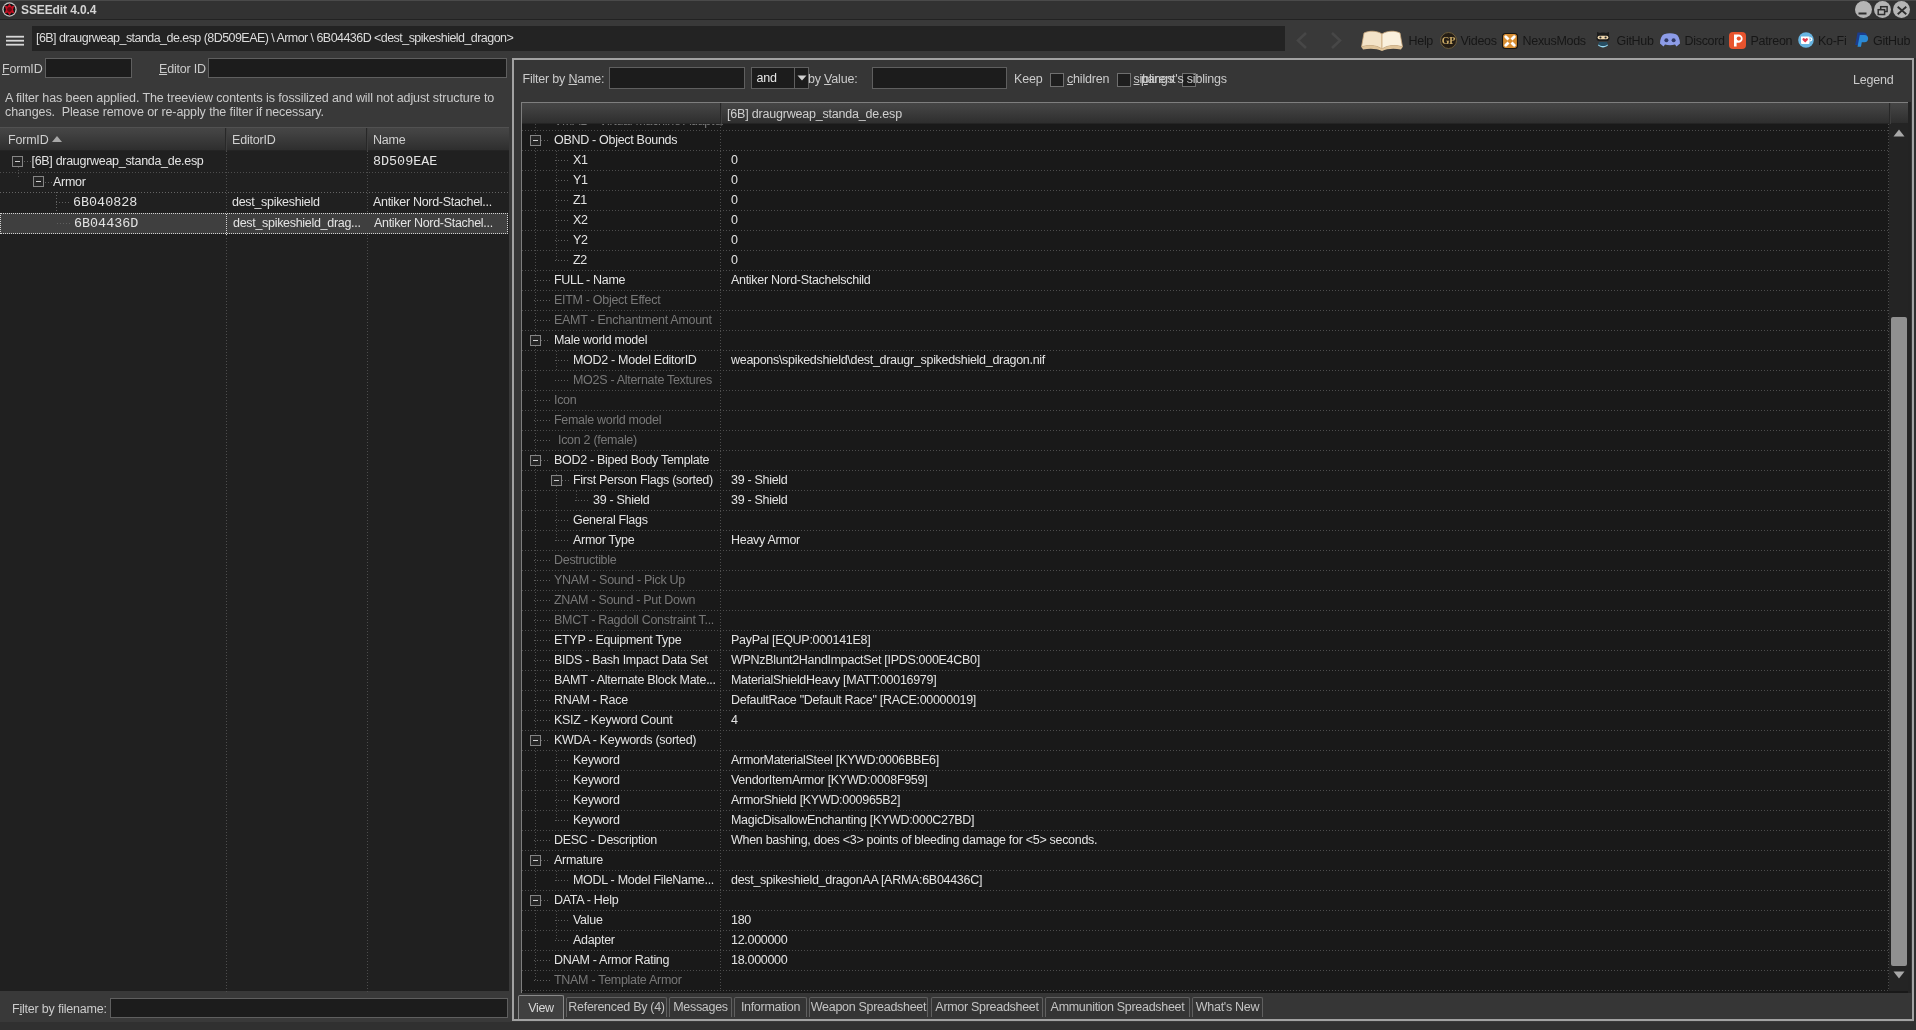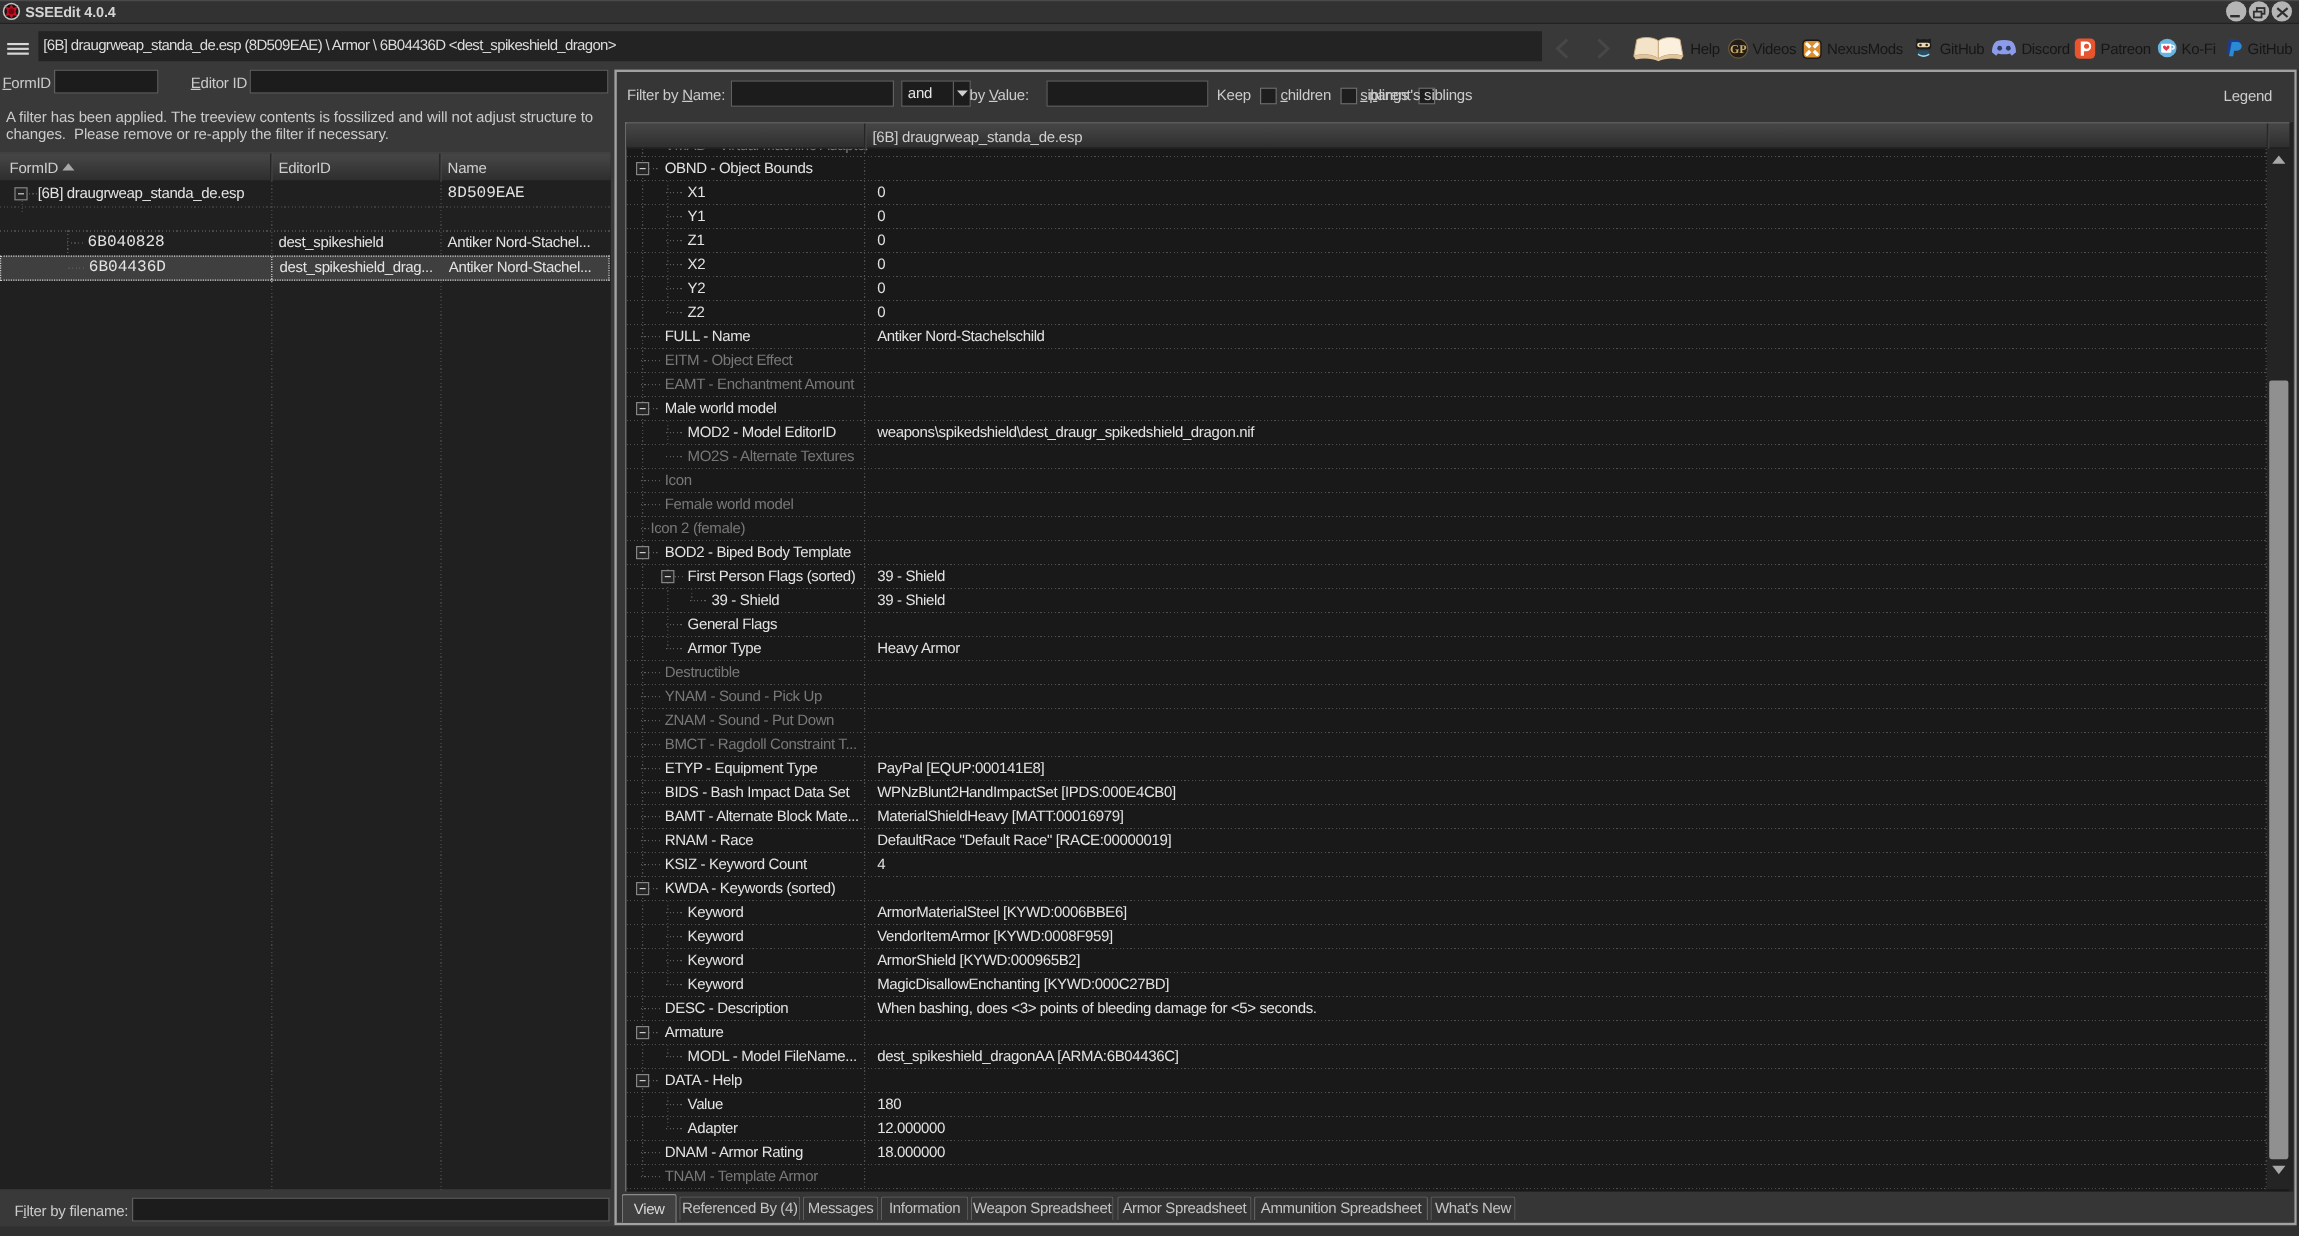--- a/index.html
+++ b/index.html
@@ -169,20 +169,27 @@
   <div class="lrow" style="top:23px;height:20.5px">
     <div class="exp" style="left:12px;top:4.5px">
           <i></i>
         </div>
     <div class="stub" style="left:24px;width:7px;top:10px"></div>
     <div class="lab" style="left:31.5px;top:3px">[6B] draugrweap_standa_de.esp</div>
     <div class="lab mono" style="left:373px;top:3px">8D509EAE</div>
   </div>
   <div class="hdot" style="left:0;top:43.5px;width:509px"></div>
   <div class="vdot" style="left:17.5px;top:39px;height:10px"></div>
+  <div class="lrow" style="top:43.5px;height:20.5px">
+    <div class="exp" style="left:33px;top:4.5px">
+          <i></i>
+        </div>
+    <div class="stub" style="left:45px;width:7px;top:10px"></div>
+    <div class="lab" style="left:53px;top:3px">Armor</div>
+  </div>
   <div class="hdot" style="left:0;top:64px;width:509px;background:repeating-linear-gradient(90deg,#646464 0 1px,transparent 1px 3px)"></div>
   <div class="vdot" style="left:56px;top:64px;height:31px;background:repeating-linear-gradient(180deg,#646464 0 1px,transparent 1px 3px)"></div>
   <div class="lrow" style="top:64px;height:20.5px">
     <div class="stub" style="left:56px;width:14px;top:10px"></div>
     <div class="lab mono" style="left:73px;top:3px">6B040828</div>
     <div class="lab" style="left:232px;top:3px">dest_spikeshield</div>
     <div class="lab" style="left:373px;top:3px">Antiker Nord-Stachel...</div>
   </div>
 
   <div class="lrow" style="top:84.5px;height:21px;background:#3f3f3f;border:1px dotted #d2d2d2;width:508px">
@@ -305,21 +312,21 @@
 <div class="rrow" style="top:390.5px;height:20px">
           <div class="stub" style="left:12px;width:17px;top:9.5px"></div>
           <div class="lab gray" style="left:32px;top:2.5px">Icon</div>
         </div>
 <div class="rrow" style="top:410.5px;height:20px">
           <div class="stub" style="left:12px;width:17px;top:9.5px"></div>
           <div class="lab gray" style="left:32px;top:2.5px">Female world model</div>
         </div>
 <div class="rrow" style="top:430.5px;height:20px">
           <div class="stub" style="left:12px;width:17px;top:9.5px"></div>
-          <div class="lab gray" style="left:20px;top:2.5px">Icon 2 (female)</div>
+          <div class="lab gray" style="left:36px;top:2.5px">Icon 2 (female)</div>
         </div>
 <div class="rrow" style="top:450.5px;height:20px">
           <div class="exp" style="left:7.5px;top:4px">
             <i></i>
           </div>
           <div class="stub" style="left:19px;width:7px;top:9.5px"></div>
           <div class="lab" style="left:32px;top:2.5px">BOD2 - Biped Body Template</div>
         </div>
 <div class="rrow" style="top:470.5px;height:20px">
           <div class="exp" style="left:28.5px;top:4px">

